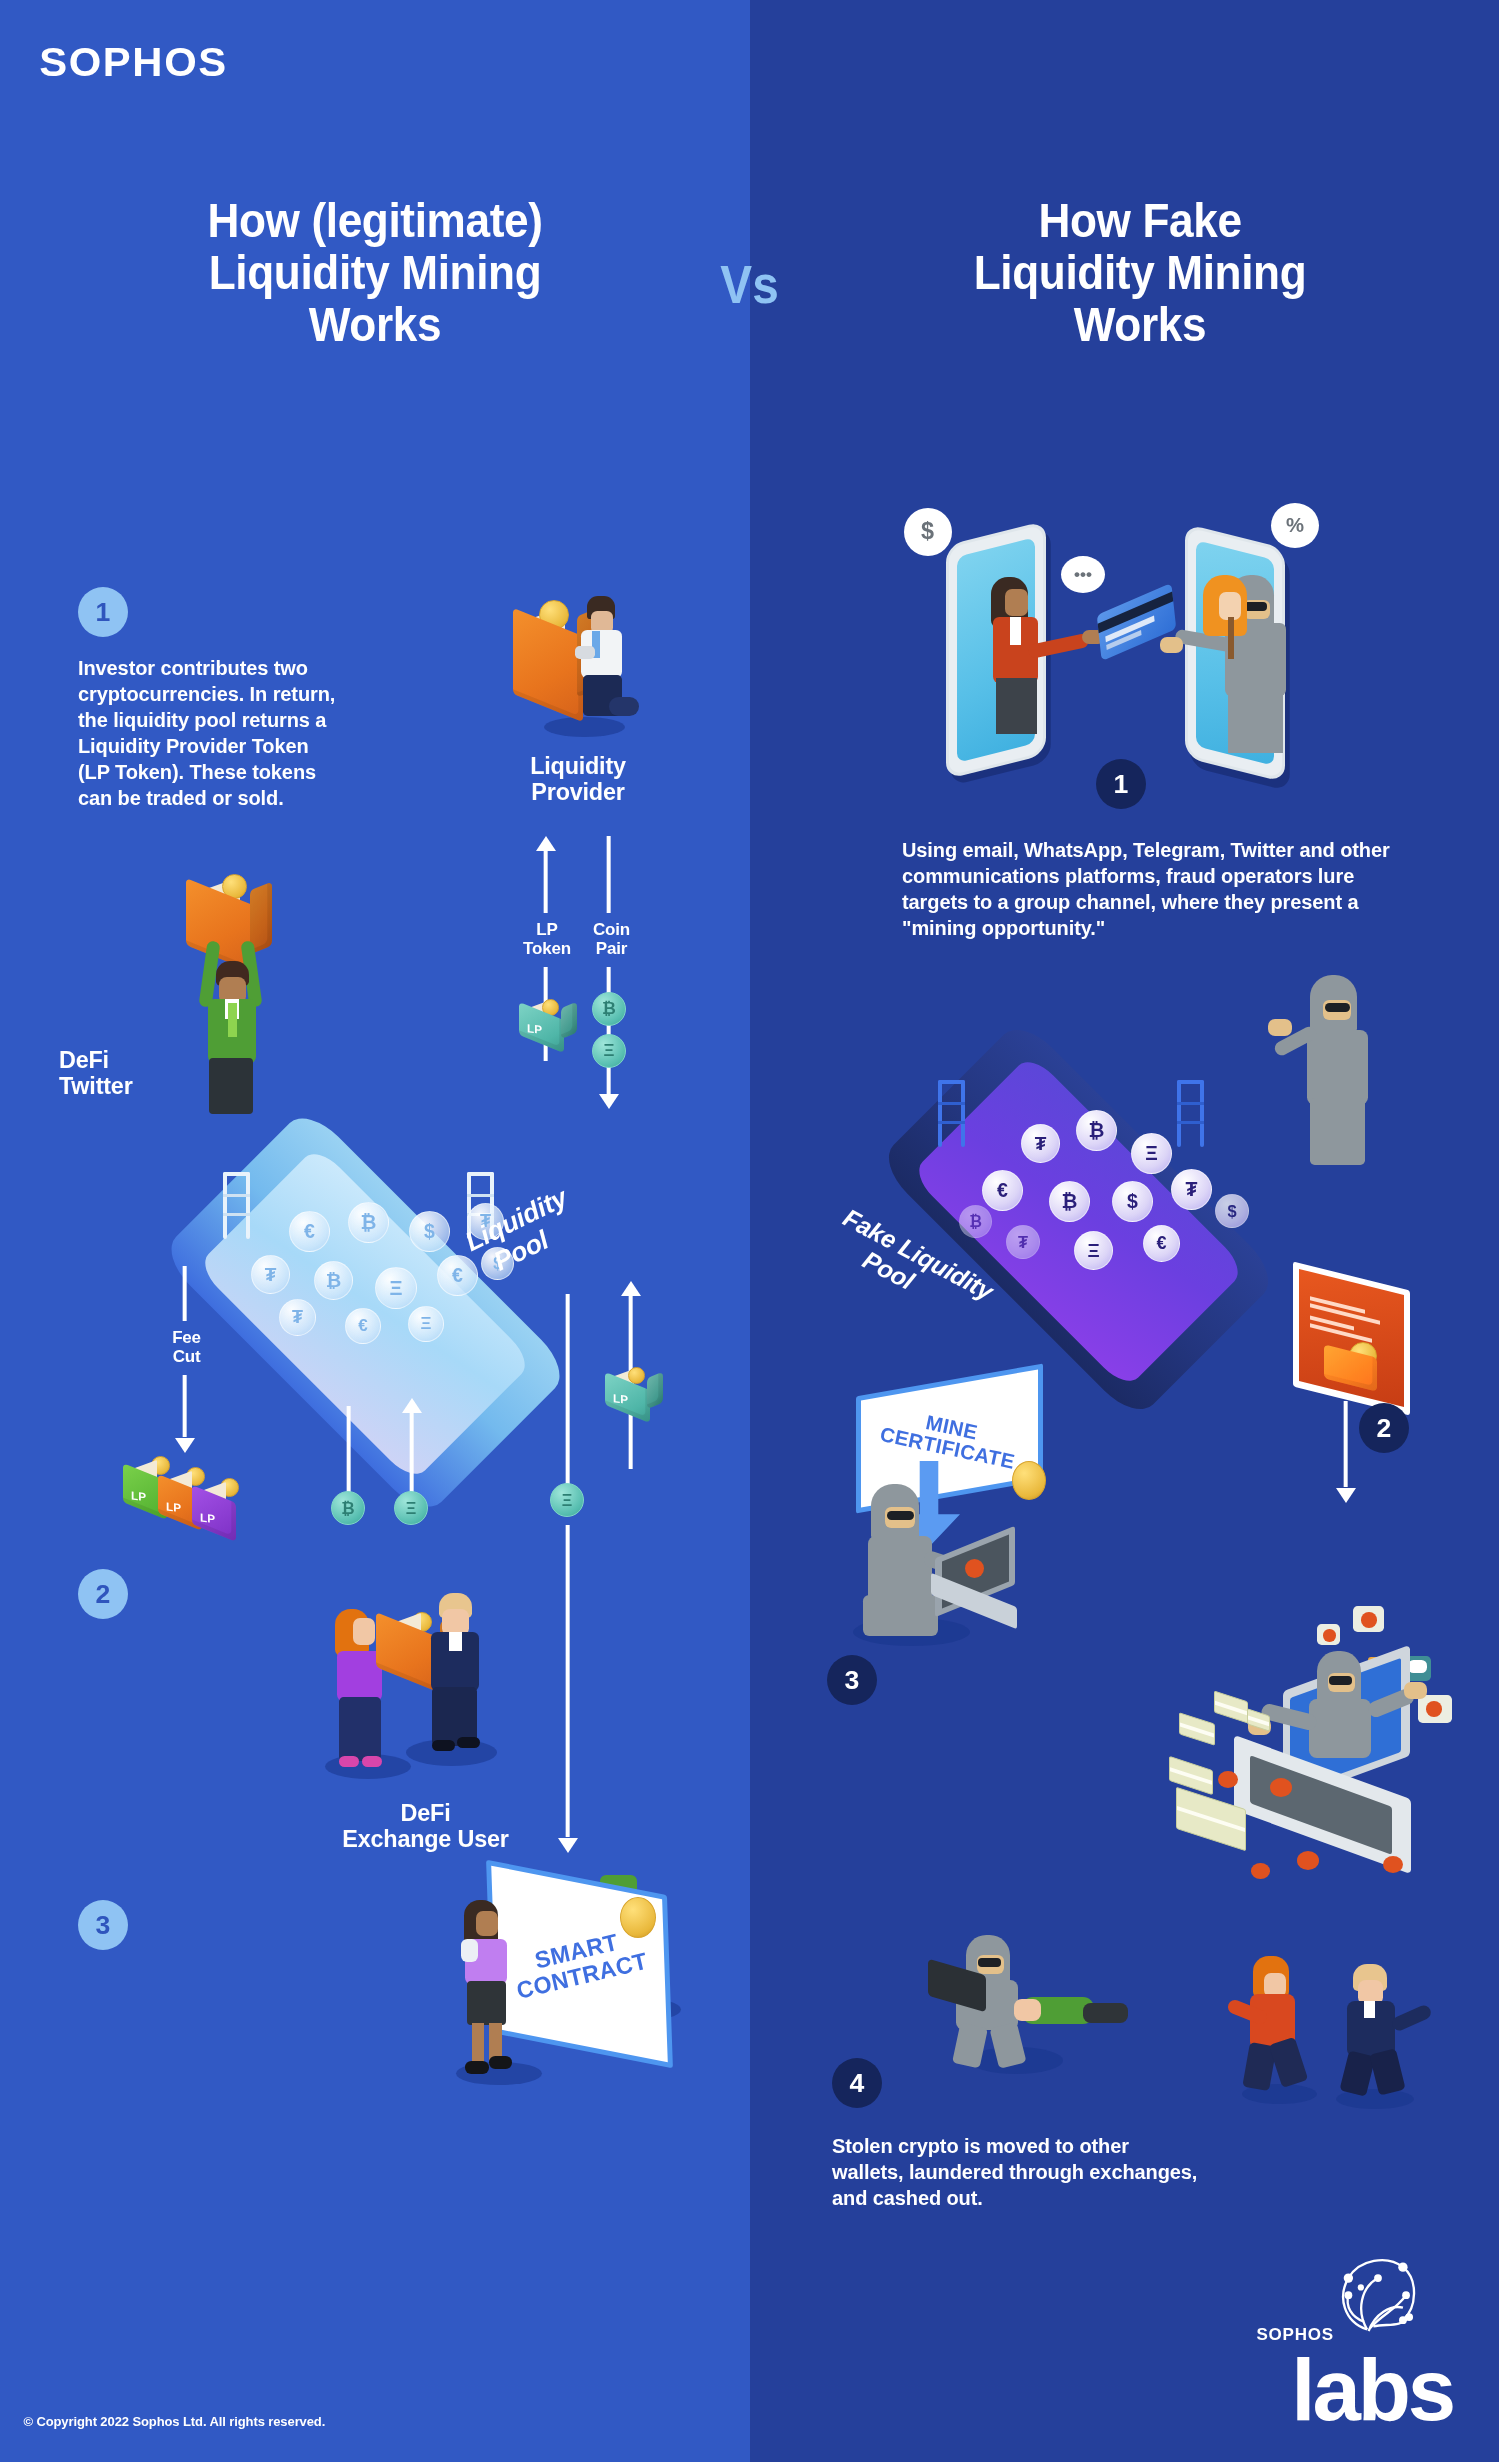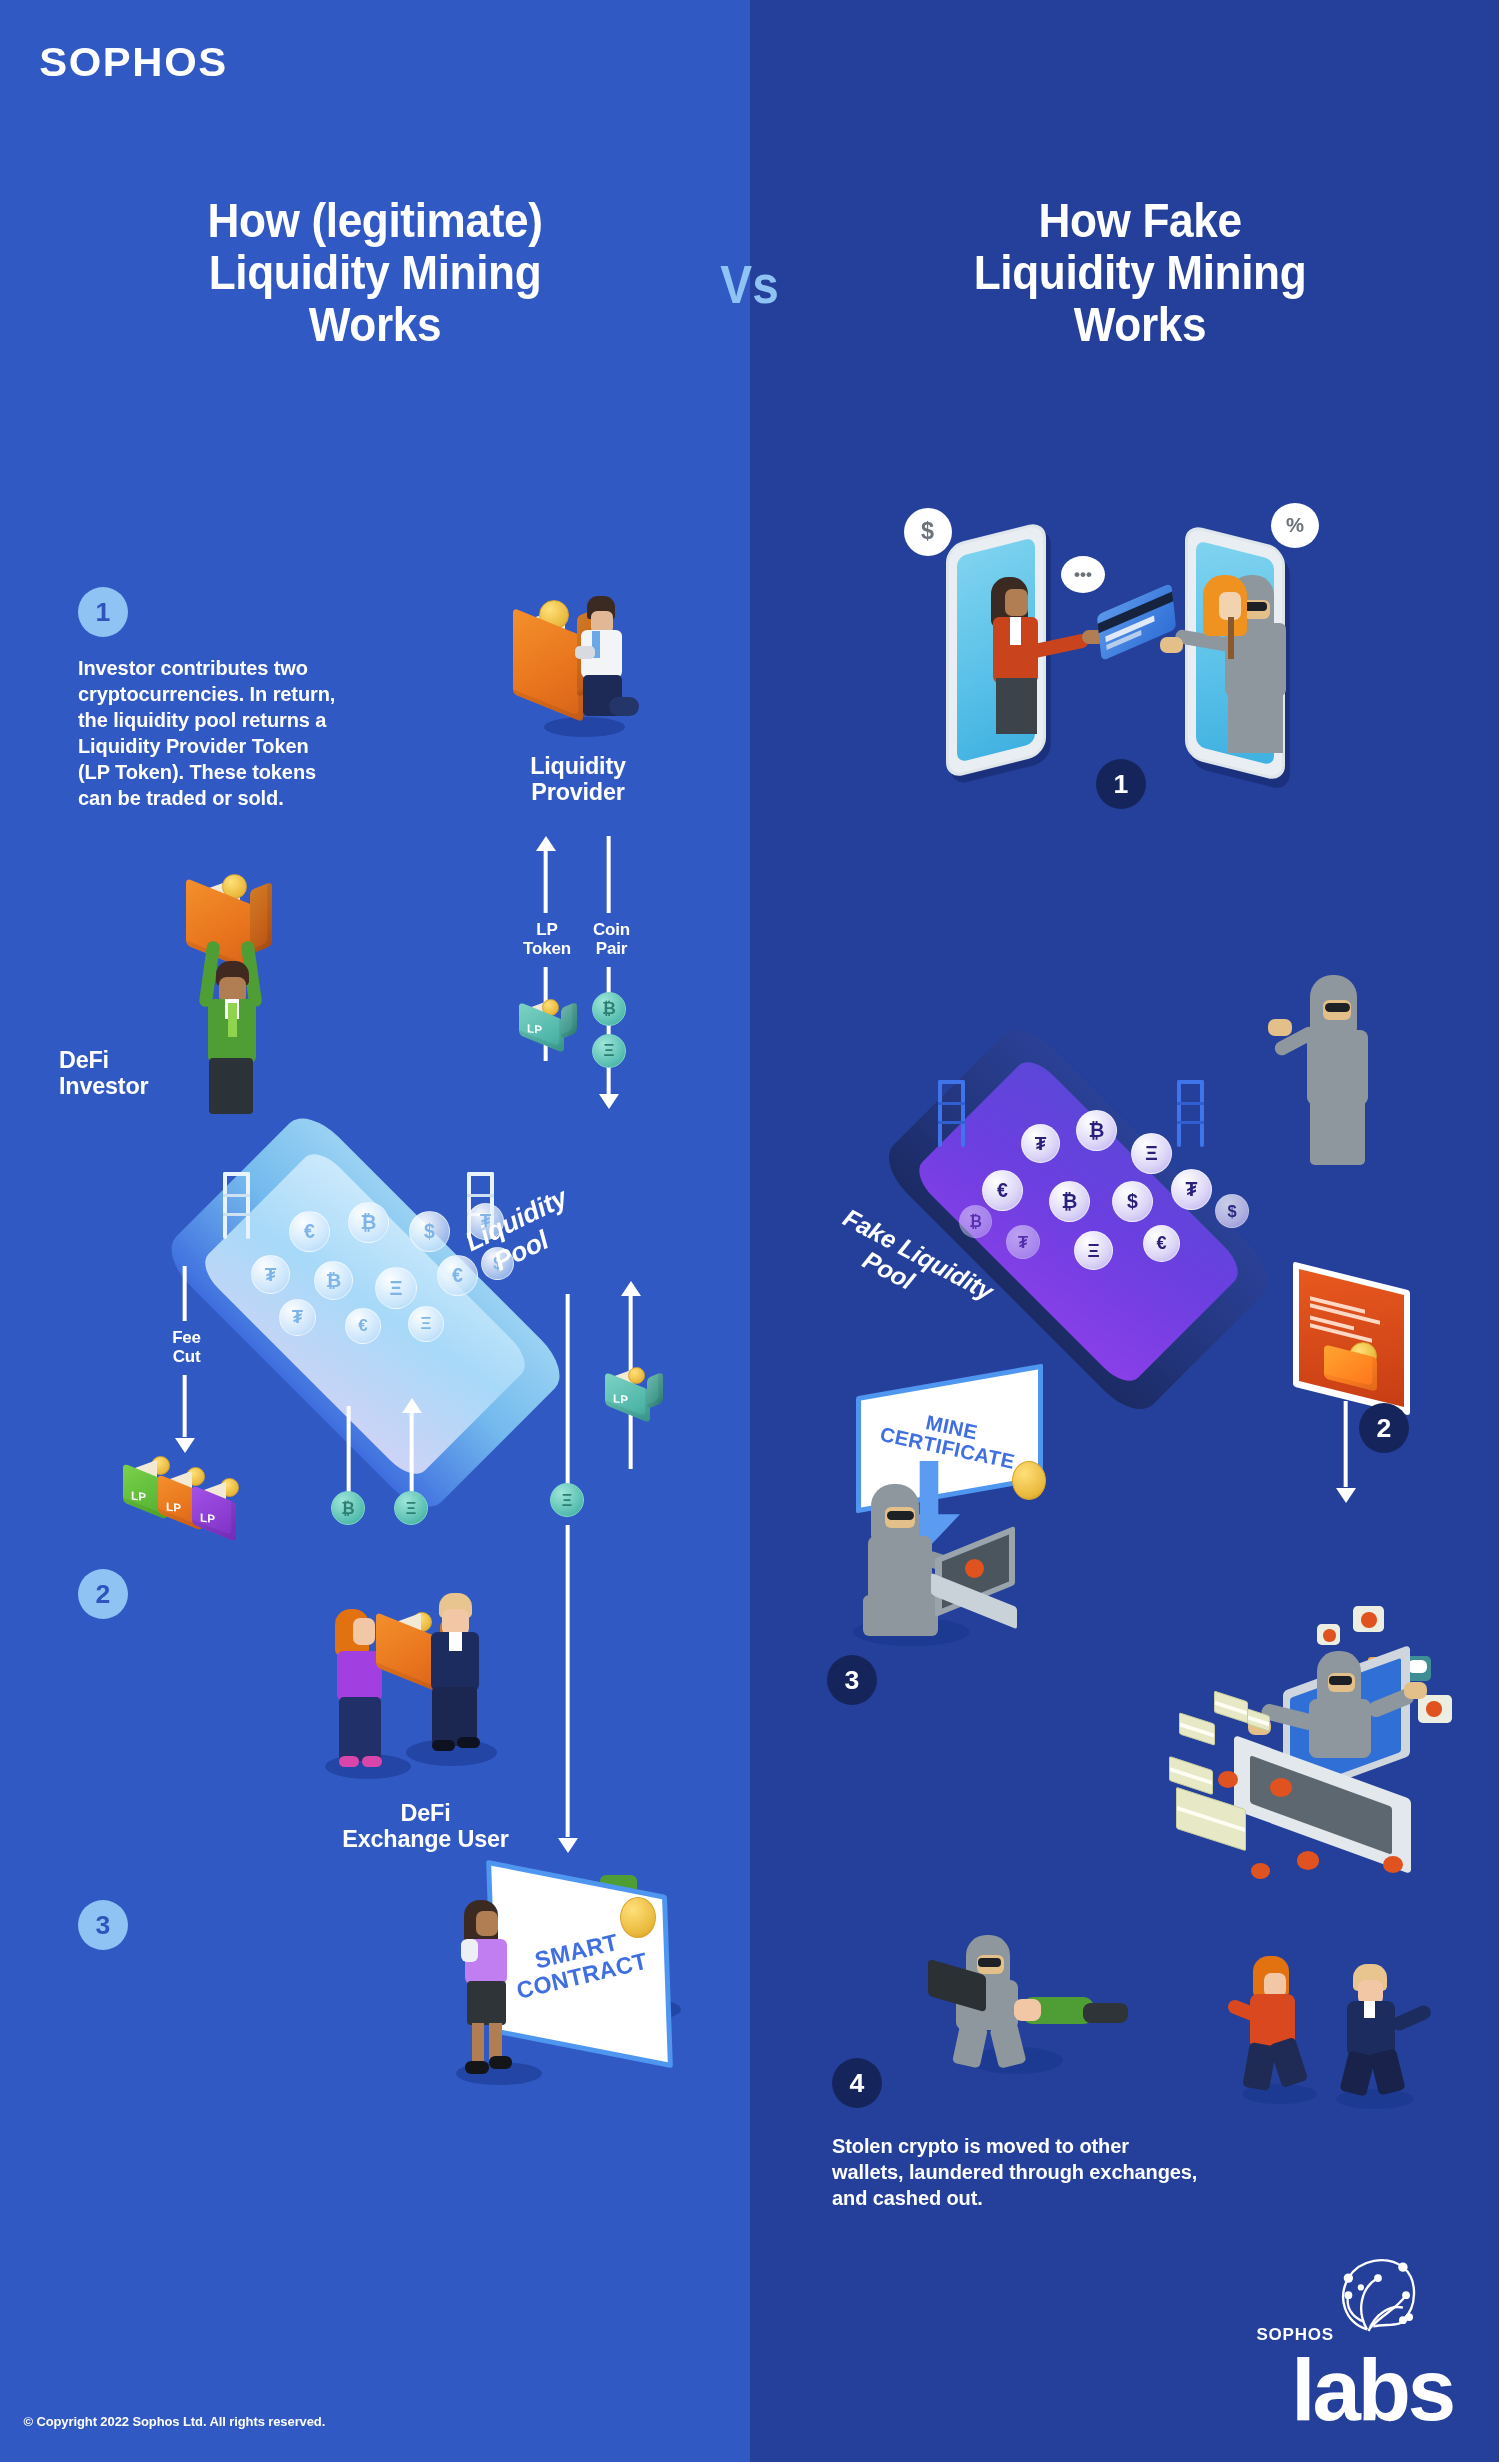--- a/index.html
+++ b/index.html
@@ -282,21 +282,21 @@
 
     <div class="p-part" style="left:44px; top:92px; width:33px; height:25px; background:#41291f; border-radius:14px 14px 4.7px 4.7px;"></div>
     <div class="p-part" style="left:47px; top:108px; width:26.6px; height:26.6px; background:#b07e52; border-radius:7.8px;"></div>
     <div class="p-part" style="left:36px; top:130px; width:48px; height:64px; background:#4f9e35; border-radius:6.2px;"></div>
     <div class="p-part" style="left:53px; top:130px; width:14px; height:20.3px; background:#ffffff;"></div>
     <div class="p-part" style="left:56px; top:134px; width:8.6px; height:34px; background:#8ed44f;"></div>
     <div class="p-part" style="left:37px; top:189px; width:44px; height:56px; background:#2c3338; border-radius:3.9px;"></div>
   </div>
   <div class="label" style="left:59px; top:1047px; width:180px;">
     <div>DeFi</div>
-    <div>Investor</div>
+    <div>Twitter</div>
   </div>
 
   <div id="pool-left" style="left:117px; top:1094px; width:531px; height:328px;">
 
     <div class="pool-box" style="left:61px; top:31px; width:375px; height:375px;
          background:linear-gradient(180deg,#9fd8f5 0%,#77bff0 45%,#3f6fe0 100%);
          border-radius:44px; transform:rotate(45deg) scaleY(.56); opacity:.95;"></div>
 
     <div class="pool-box" style="left:95px; top:67px; width:306px; height:306px;
          background:linear-gradient(160deg,#cdeafc 0%,#a7d9f8 45%,#cfd3f6 100%);
@@ -501,20 +501,21 @@
     <div class="p-part" style="left:269px; top:137px; width:23.4px; height:15.6px; background:#e3c08a; border-radius:7px;"></div>
 
     <div class="p-part" style="left:312px; top:75px; width:44px; height:61px; background:#f09220; border-radius:20.3px 20.3px 6.2px 6.2px;"></div>
     <div class="p-part" style="left:328px; top:92px; width:22px; height:28px; background:#f3d2b0; border-radius:7px;"></div>
     <div class="p-part" style="left:337px; top:117px; width:5.5px; height:42px; background:#8a5a2e;"></div>
   </div>
 
   <div class="badge dark" style="left:1096px; top:759px;">
     <span>1</span>
   </div>
+  <div class="step-text" style="left:902px; top:837px; width:500px;">Using email, WhatsApp, Telegram, Twitter and other communications platforms, fraud operators lure targets to a group channel, where they present a "mining opportunity."</div>
 
   <div id="pool-right" style="left:840px; top:1008px; width:531px; height:328px;">
     <div class="pool-box" style="left:55px; top:28px; width:367px; height:367px;
          background:linear-gradient(180deg,#2b4196 0%,#23357d 55%,#1b2a63 100%);
          border-radius:44px; transform:rotate(45deg) scaleY(.56); opacity:.98;"></div>
     <div class="pool-box" style="left:86px; top:61px; width:305px; height:305px;
          background:linear-gradient(160deg,#5b47d8 0%,#6b3fe0 45%,#8a3fe8 100%);
          border-radius:31px; transform:rotate(45deg) scaleY(.56);"></div>
     <div class="pool-box" style="left:55px; top:111px; width:367px; height:367px;
          background:linear-gradient(180deg,rgba(46,70,160,.85) 0%, rgba(30,48,120,.9) 70%, rgba(24,38,100,.95) 100%);

